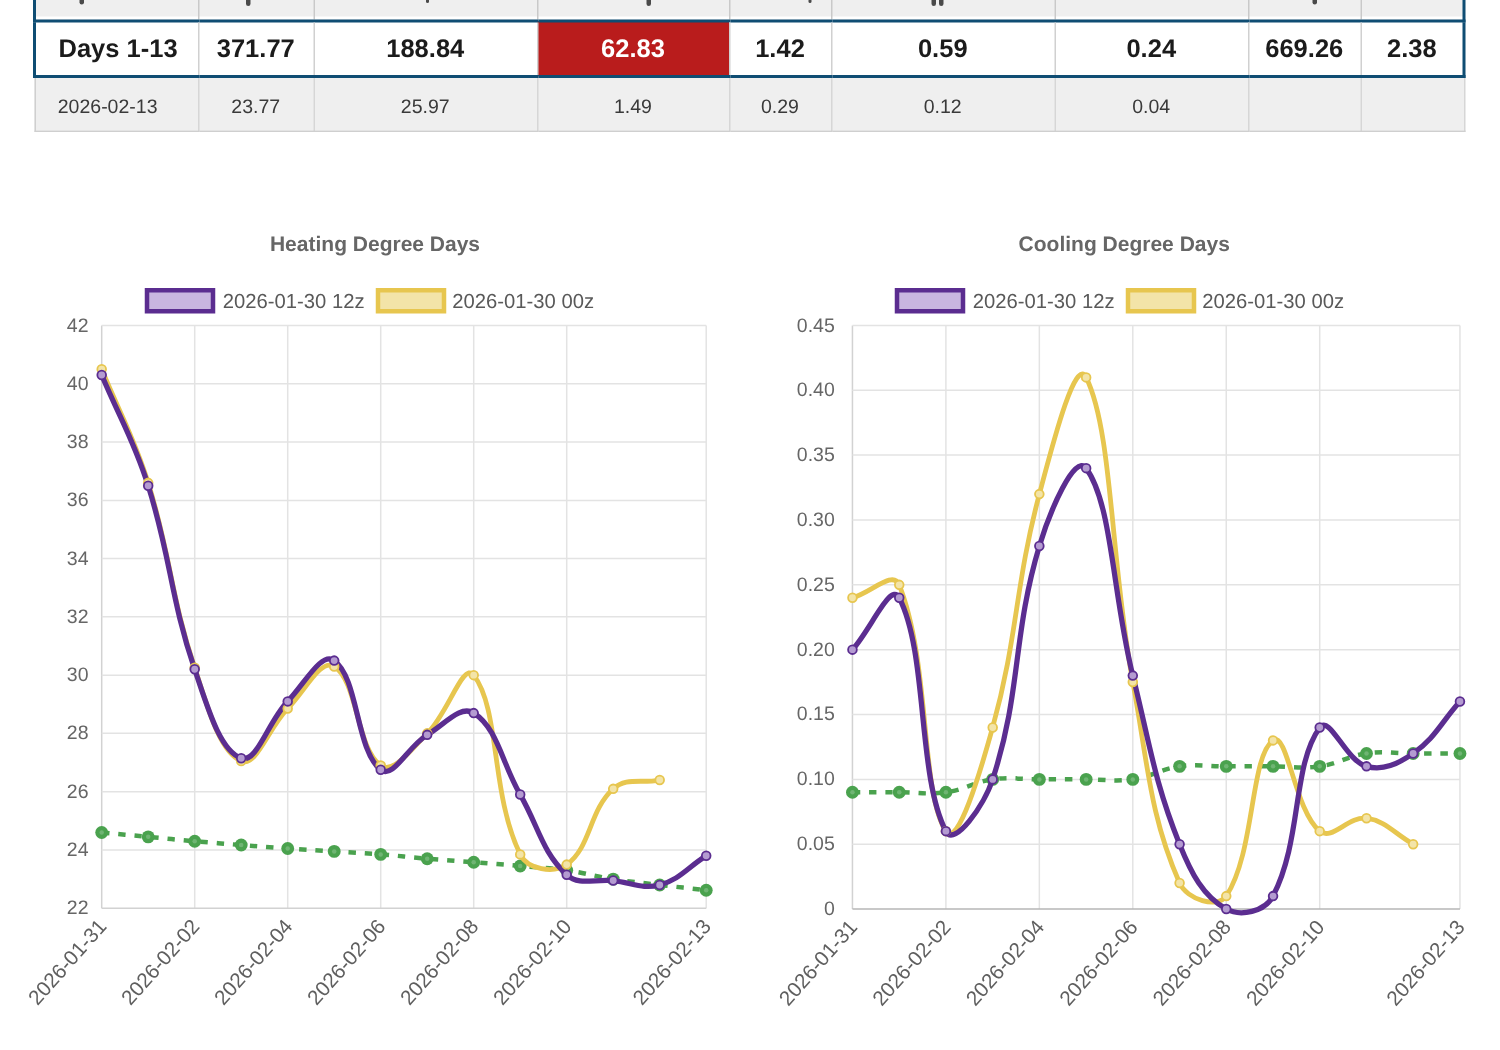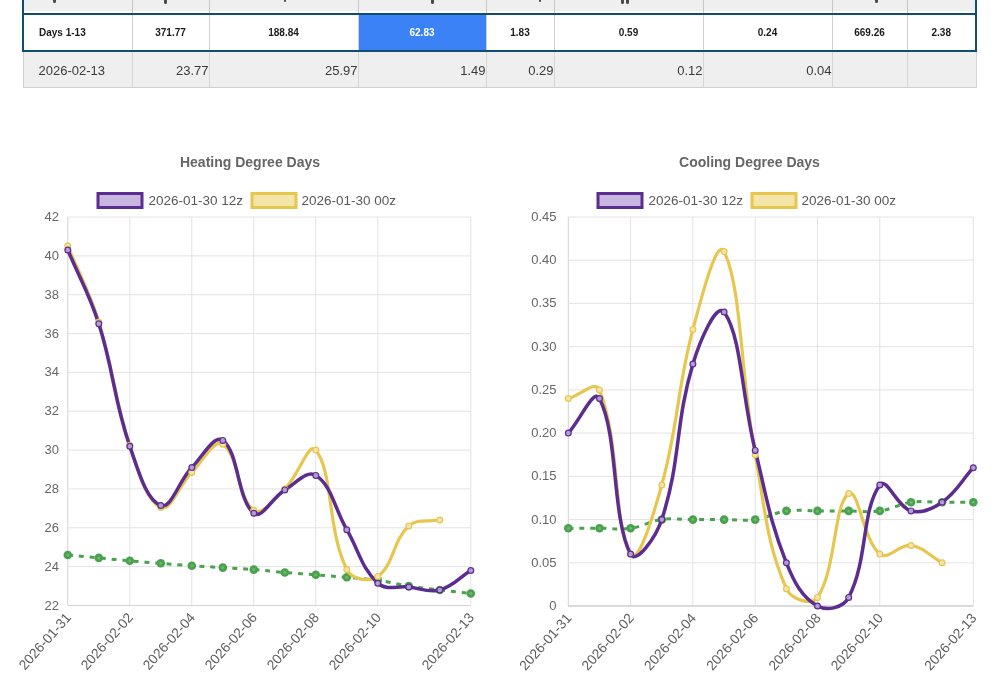--- a/index.html
+++ b/index.html
@@ -1,24 +1,24 @@
 <!DOCTYPE html>
 <html><head><meta charset="utf-8">
 <style>
 * { margin:0; padding:0; box-sizing:border-box; }
 html,body { width:1000px; height:700px; background:#fff; font-family:"Liberation Sans",sans-serif; overflow:hidden; }
 #tbl { position:absolute; left:22px; top:-28px; border-collapse:collapse; table-layout:fixed; }
 #tbl th { background:linear-gradient(to bottom, #efefef calc(100% - 2px), #fff calc(100% - 2px)); border-right:1px solid #c9c9c9; border-bottom:2px solid #0f4d73; height:42px; }
 #tbl th:first-child { border-left:2px solid #0f4d73; }
 #tbl th:last-child { border-right:2px solid #0f4d73; }
-#tbl tr.r1 td { background:#fff; font-weight:bold; font-size:10px; color:#1b1b1b; text-align:center; height:37px; vertical-align:top; padding-top:11px; line-height:14px; border-right:1px solid #d0d0d0; border-bottom:2px solid #0f4d73; }
+#tbl tr.r1 td { background:#fff; font-weight:bold; font-size:17px; color:#1b1b1b; text-align:center; height:37px; vertical-align:top; padding-top:11px; line-height:14px; border-right:1px solid #d0d0d0; border-bottom:2px solid #0f4d73; }
 #tbl tr.r1 td:first-child { border-left:2px solid #0f4d73; text-align:left; padding-left:15px; }
 #tbl tr.r1 td:last-child { border-right:2px solid #0f4d73; }
-#tbl tr.r1 td.hl { background:#3b82f6; color:#fff; }
-#tbl tr.r2 td { background:#efefef; font-size:13px; color:#3a3a3a; text-align:right; height:36px; vertical-align:top; padding-top:12px; line-height:14px; border-right:1px solid #d6d6d6; border-bottom:1px solid #cfcfcf; }
+#tbl tr.r1 td.hl { background:#b91c1c; color:#fff; }
+#tbl tr.r2 td { background:#efefef; font-size:13px; color:#3a3a3a; text-align:center; height:36px; vertical-align:top; padding-top:12px; line-height:14px; border-right:1px solid #d6d6d6; border-bottom:1px solid #cfcfcf; }
 #tbl tr.r2 td:first-child { border-left:1px solid #cfcfcf; text-align:left; padding-left:15px; }
 .mk { position:absolute; top:0; background:#4a4a4a; border-radius:0 0 2px 2px; }
 #charts { position:absolute; left:0; top:140px; }
 </style></head>
 <body>
 <table id="tbl">
     <colgroup>
       <col style="width:109px">
       <col style="width:77px">
       <col style="width:149px">
@@ -41,21 +41,21 @@
         <th></th>
         <th></th>
       </tr>
     </thead>
 <tbody>
       <tr class="r1">
         <td>Days 1-13</td>
         <td>371.77</td>
         <td>188.84</td>
         <td class="hl">62.83</td>
-        <td>1.83</td>
+        <td>1.42</td>
         <td>0.59</td>
         <td>0.24</td>
         <td>669.26</td>
         <td>2.38</td>
       </tr>
 <tr class="r2">
         <td>2026-02-13</td>
         <td>23.77</td>
         <td>25.97</td>
         <td>1.49</td>

